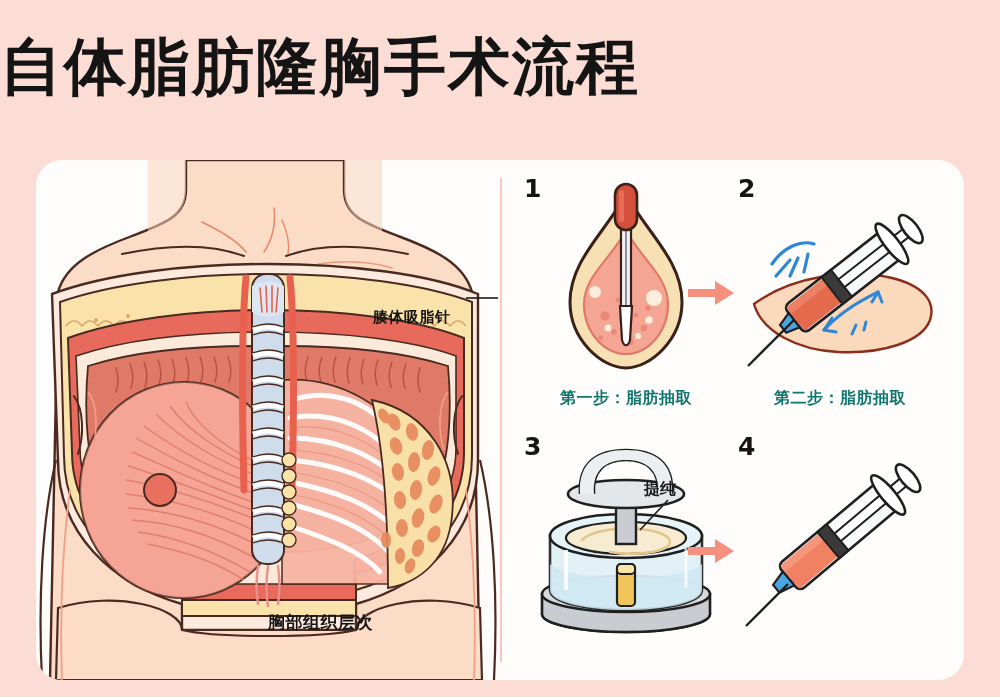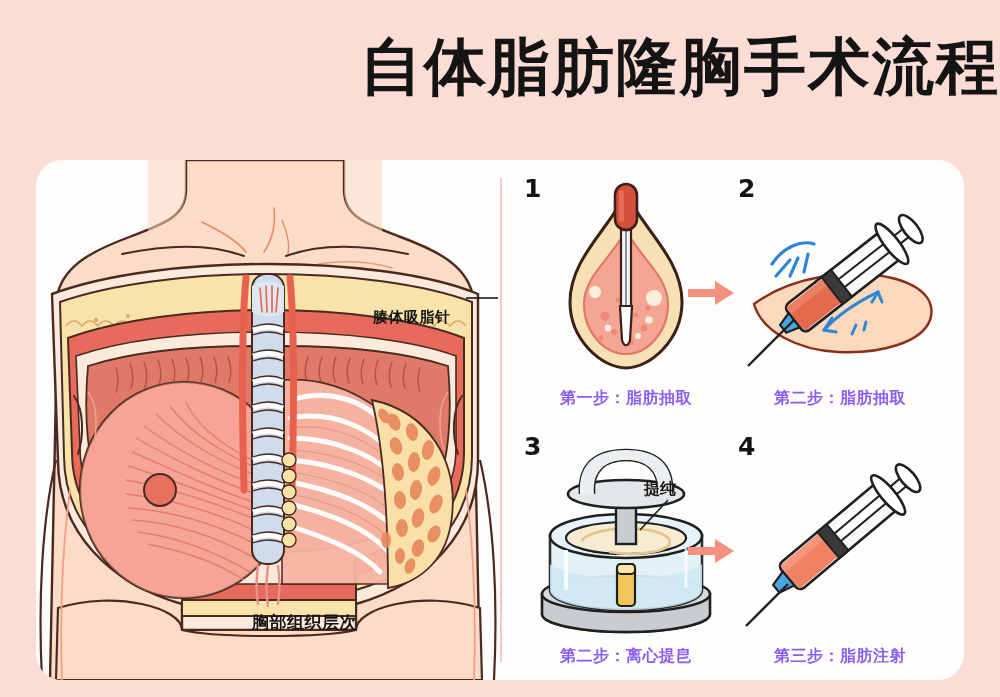--- a/index.html
+++ b/index.html
@@ -7,21 +7,21 @@
     width:1000px;height:697px;overflow:hidden;
     background:#fbddd5;
     font-family:"Liberation Sans","DejaVu Sans",sans-serif;
     position:relative;
   }
   #page{position:relative;width:1000px;height:697px;}
 
   
   .title{
     position:absolute;left:0;top:36px;width:1000px;
-    text-align:right;
+    text-align:left;
     font-size:62px;
     font-weight:bold;
     color:#141414;
     letter-spacing:2px;
     line-height:1;
     font-family:"DejaVu Sans","Liberation Sans",sans-serif;
     white-space:nowrap;
   }
 
   
@@ -43,21 +43,21 @@
   .anatomy svg{display:block;}
 
   .label-lipo{
     position:absolute;left:373px;top:288px;
     font-size:15px;font-weight:bold;color:#141414;
     white-space:nowrap;letter-spacing:0.5px;
     font-family:"DejaVu Sans","Liberation Sans",sans-serif;
     margin-top:20px;
   }
   .label-layers{
-    position:absolute;left:252px;top:611px;
+    position:absolute;left:268px;top:611px;
     font-size:17px;font-weight:bold;color:#141414;
     white-space:nowrap;letter-spacing:0.5px;
     font-family:"DejaVu Sans","Liberation Sans",sans-serif;
   }
   .cell{position:absolute;width:216px;height:256px;}
   .cell-1{left:18px;top:14px;}
   .cell-2{left:232px;top:14px;}
   .cell-3{left:18px;top:272px;}
   .cell-4{left:232px;top:272px;}
 
@@ -66,21 +66,21 @@
     font-size:25px;font-weight:bold;color:#141414;
     font-family:"DejaVu Sans","Liberation Sans",sans-serif;
     line-height:1;
   }
   .art{position:absolute;left:0;top:6px;width:216px;height:198px;}
   .art svg{display:block;}
 
   .caption{
     position:absolute;left:0;top:214px;width:216px;
     text-align:center;
-    font-size:16px;font-weight:bold;color:#8b5cf6;
+    font-size:16px;font-weight:bold;color:#0f766e;
     letter-spacing:0.5px;white-space:nowrap;
     font-family:"DejaVu Sans","Liberation Sans",sans-serif;
   }
 
   .arrow{position:absolute;width:46px;height:26px;}
   .arrow-top{left:188px;top:120px;}
   .arrow-bottom{left:188px;top:378px;}
 
   .purify-label{
     position:absolute;left:126px;top:47px;
@@ -461,21 +461,20 @@
 
             <path d="M62,56 C60,24 80,12 108,12 C136,12 156,24 154,56" fill="none" stroke="#1f1f1f" stroke-width="2.6"></path>
             <path d="M76,56 C74,32 88,22 108,22 C128,22 142,32 140,56" fill="none" stroke="#1f1f1f" stroke-width="2.6"></path>
             <path d="M62,56 C60,24 80,12 108,12 C136,12 156,24 154,56 L140,56
                      C142,32 128,22 108,22 C88,22 74,32 76,56 Z" fill="#eceff1"></path>
 
             <path d="M122,92 L150,62" fill="none" stroke="#1f1f1f" stroke-width="1.6"></path>
           </svg>
         </div>
         <div class="purify-label">提纯</div>
-        <div class="caption">第二步：离心提皀</div>
       </div>
 
       <div class="arrow arrow-bottom">
         <svg width="46" height="26" viewBox="0 0 46 26" xmlns="http://www.w3.org/2000/svg">
           <path d="M0,9 L27,9 L27,1 L46,13 L27,25 L27,17 L0,17 Z" fill="#f5907f"></path>
         </svg>
       </div>
 
       <div class="cell cell-4">
         <div class="num">4</div>
@@ -496,21 +495,20 @@
               <ellipse cx="170" cy="97" rx="7" ry="25" fill="#ffffff" stroke="#1f1f1f" stroke-width="2.6"></ellipse>
 
               <ellipse cx="196" cy="97" rx="7" ry="17" fill="#ffffff" stroke="#1f1f1f" stroke-width="2.6"></ellipse>
 
               <path d="M40,88 L24,92 L24,102 L40,106 Z" fill="#4aa6e0" stroke="#1f1f1f" stroke-width="2.2"></path>
             </g>
 
             <line x1="56" y1="146" x2="14" y2="188" stroke="#1f1f1f" stroke-width="2.4"></line>
           </svg>
         </div>
-        <div class="caption">第三步：脂肪注射</div>
       </div>
 
     </div>
   </div>
 
   <div class="label-lipo">腠体吸脂针</div>
   <div class="label-layers">胸部组织层次</div>
 
 </div>
 

